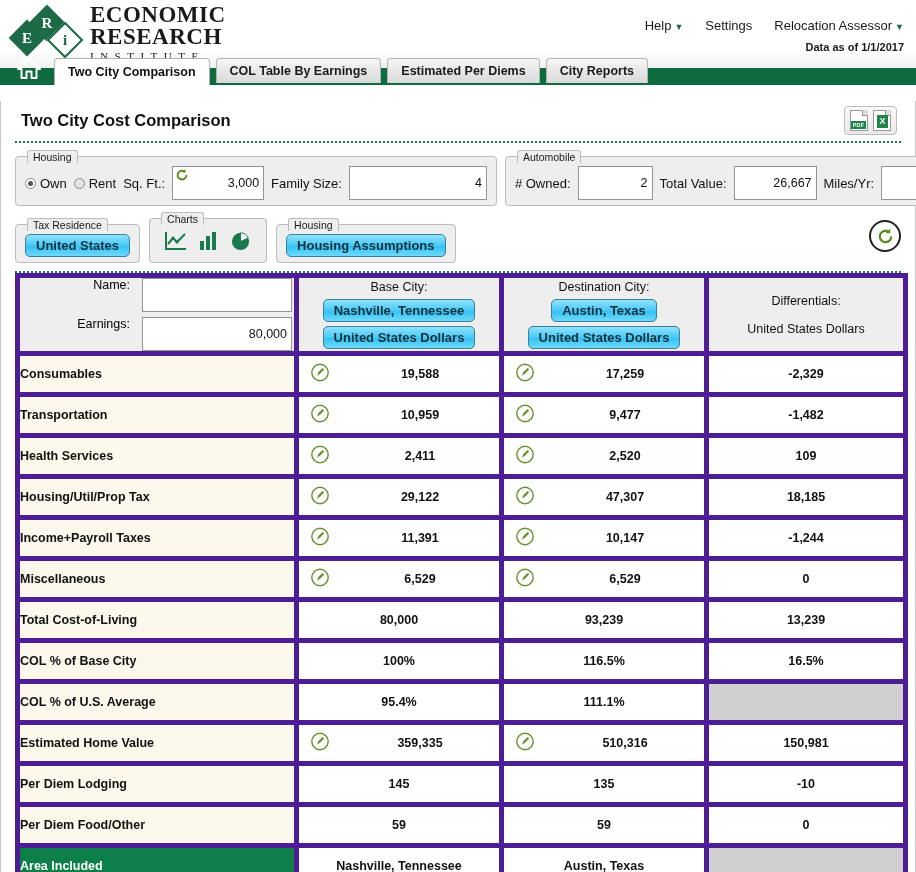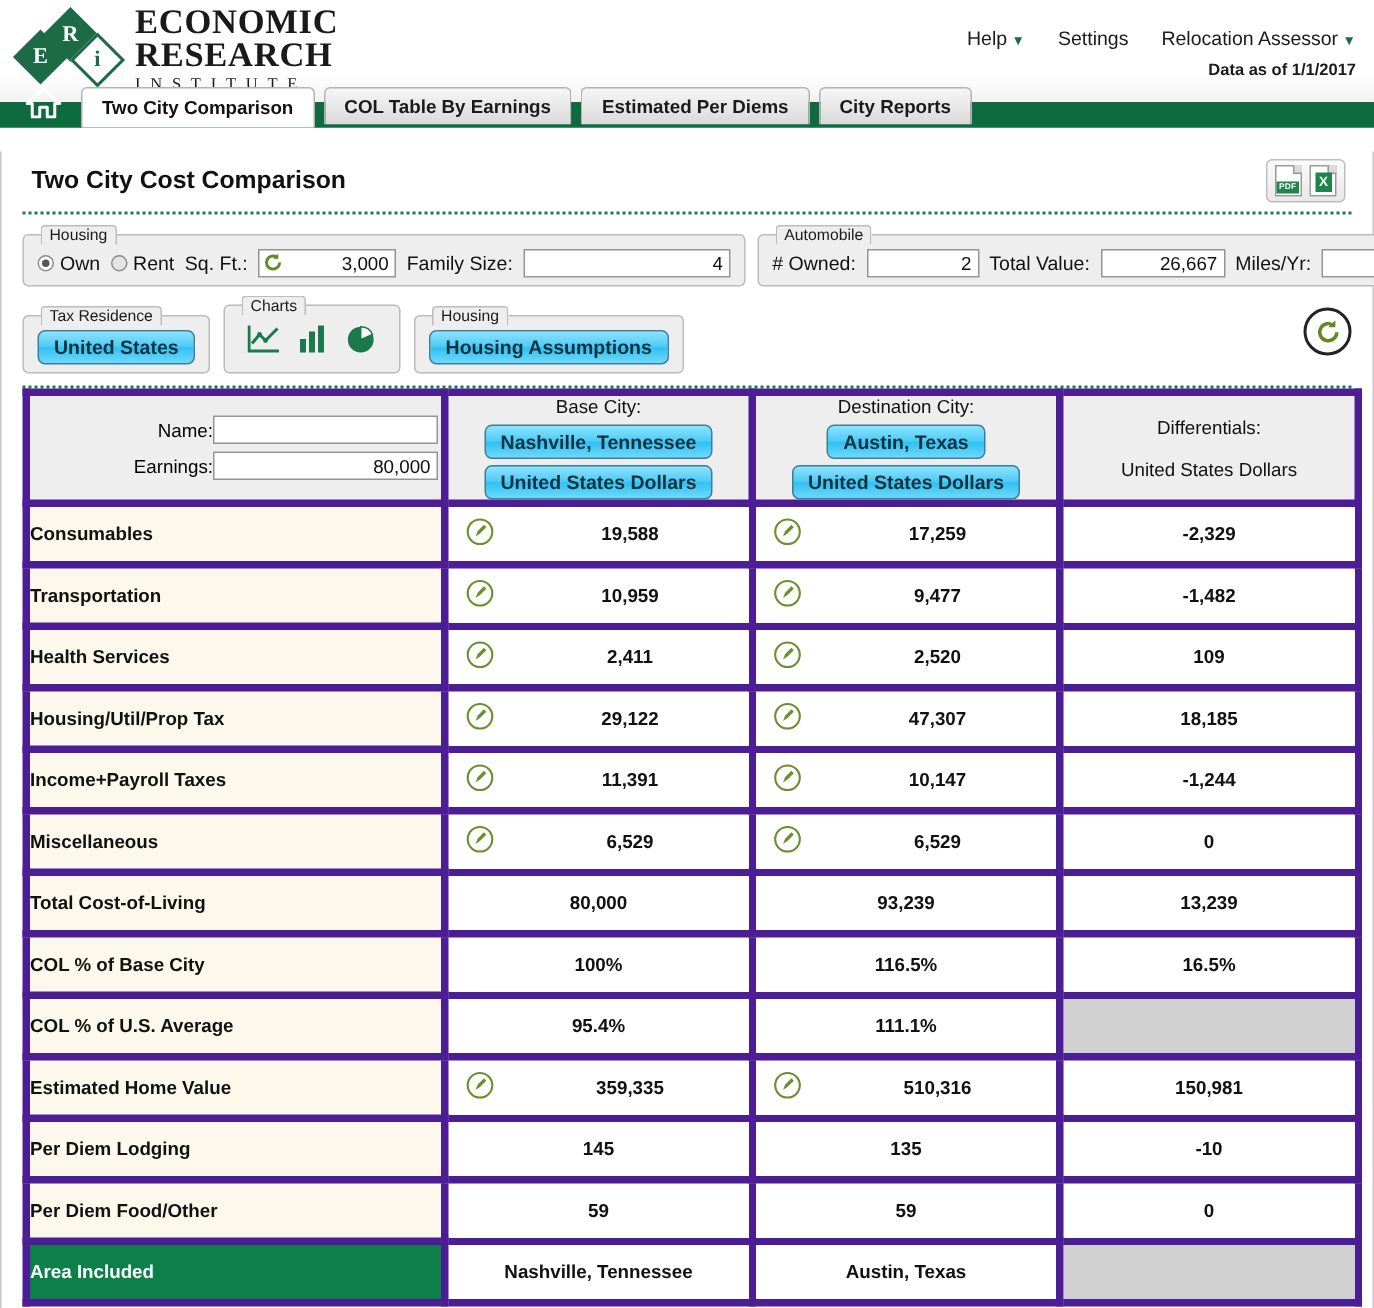--- a/index.html
+++ b/index.html
@@ -116,21 +116,21 @@
     background: #eeeeee; margin: 0; padding: 3px 9px 5px 9px;
   }
   fieldset.fs legend {
     font-size: 10.5px; color:#1a1a1a; padding: 0 5px;
     background:#eeeeee; border:1px solid #bcbcbc; border-bottom:none;
     border-radius: 3px 3px 0 0; margin-left: 2px;
   }
   .fline { display:flex; align-items:center; gap:7px; font-size:13px; color:#111; }
   .fline label { white-space: nowrap; }
   input.txt {
-    height: 19px; border: 1px solid #949494; background:#ffffff;
+    height: 34px; border: 1px solid #949494; background:#ffffff;
     font-family:"Liberation Sans", sans-serif; font-size: 12.5px;
     text-align: right; padding: 0 4px; color:#111;
   }
   .inp-wrap { position: relative; display:inline-block; }
   .inp-wrap .reload-mini {
     position:absolute; left: 3px; top: 2px; width:14px; height:14px;
     pointer-events:none;
   }
   .radio-g { display:flex; align-items:center; gap:4px; }
   .radio {
@@ -165,21 +165,21 @@
   table.cmp td { border: 5px solid #4c1d95; padding: 0; vertical-align: middle; }
   col.c1 { width: 279px; }
   col.c2 { width: 205px; }
   col.c3 { width: 205px; }
   col.c4 { width: 199px; }
 
   td.hdr { background:#eeeeee; height: 74px; text-align:center; padding: 4px 6px; }
   .hdr-lbl { font-size: 12.5px; color:#111; }
   .hdr-btns { display:flex; flex-direction:column; align-items:center; gap:4px; margin-top:5px; }
   .hdr-name-rows { display:flex; flex-direction:column; gap:5px; align-items:flex-end; padding-right: 2px;}
-  .nm-row { display:flex; align-items:center; gap:0; font-size:12.5px; }
+  .nm-row { display:flex; gap:12px; font-size:12.5px; }
   .diff-sub { margin-top: 14px; font-size: 12.5px; color:#111; }
 
   td.lbl {
     background: #fdf8ec; font-weight: bold; color:#111;
     padding-left: 11px; height: 41px; font-size: 12.5px;
   }
   td.val {
     background:#ffffff; text-align:center; padding-right: 11px; font-weight:bold;
     color:#111; position:relative; height:41px;
   }

